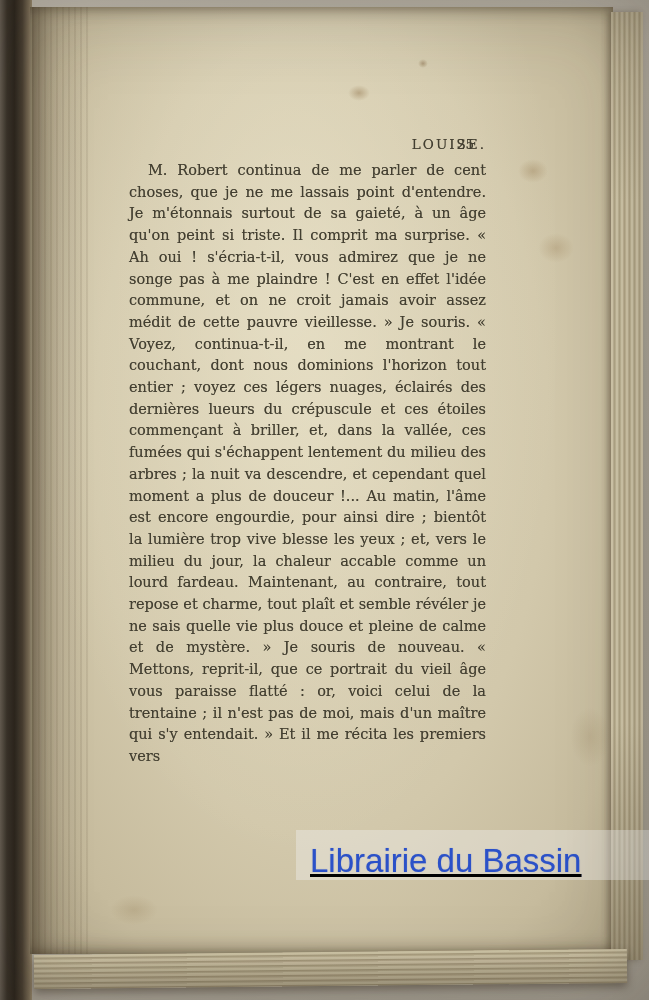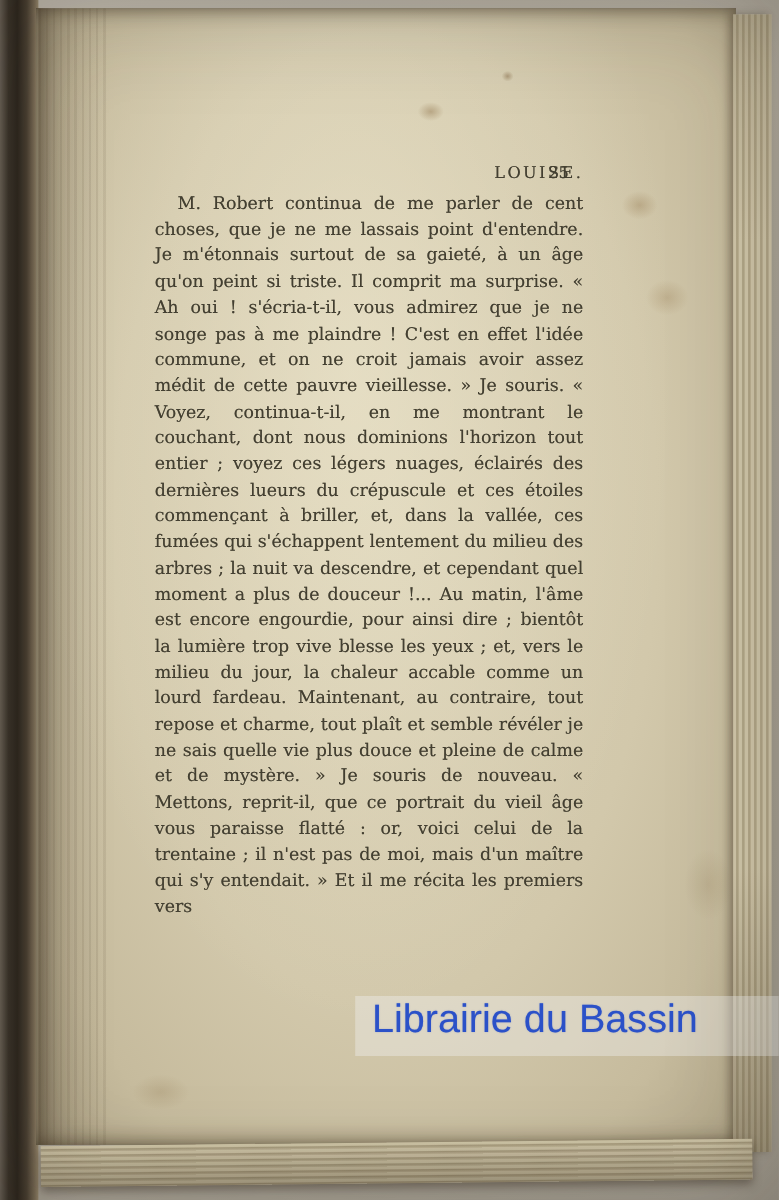--- a/index.html
+++ b/index.html
@@ -89,21 +89,21 @@
     position: absolute; right: 12px; top: 0;
     letter-spacing: 0;
   }
   .para { margin: 0 0 2px 0; }
   .p-indent { text-indent: 19px; margin-left: 41px; }
 
   
   .watermark-band {
     position: absolute; left: 296px; right: 0; top: 830px; height: 50px;
     background: rgba(240,240,240,0.40);
-    display: flex; align-items: flex-start;
+    display: flex; align-items: flex-end; text-decoration: underline;
   }
   .watermark-text {
     font-family: "Liberation Sans", sans-serif;
     font-size: 33px; font-weight: 400;
     color: #2b51c8;
     padding-left: 14px;
     white-space: nowrap;
     text-shadow: 0 0 1px rgba(43,81,200,0.5);
   }
   .vignette {

